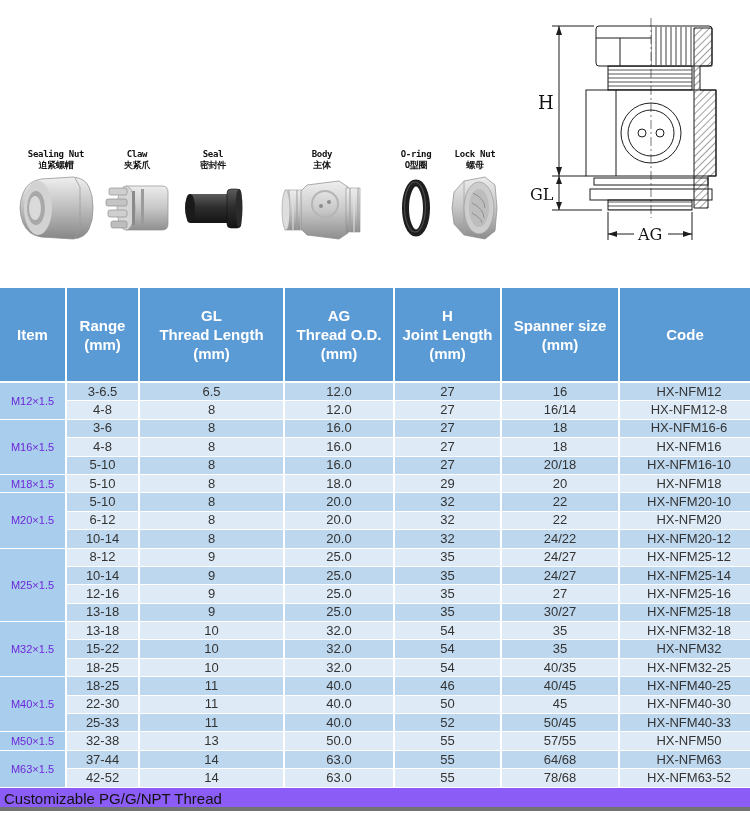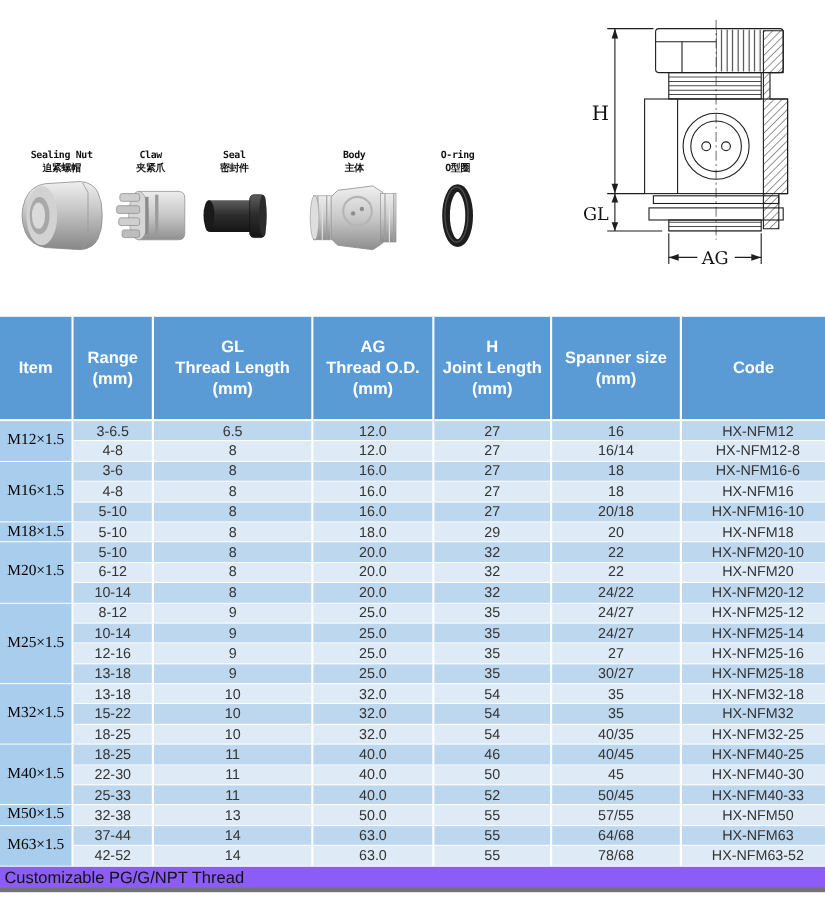--- a/index.html
+++ b/index.html
@@ -3,21 +3,21 @@
 <meta charset="utf-8">
 <style>
   * { margin:0; padding:0; }
   body { background:#ffffff; }
   .page {
     position:relative; width:750px; height:816px; background:#ffffff;
     font-family:"Liberation Sans", sans-serif; overflow:hidden;
   }
   
   .top-section { position:absolute; top:0; left:0; width:750px; height:288px; }
-  .part { position:absolute; text-align:center; }
+  .part { position:absolute; text-align:center;margin-top:12px; }
   .part-label { font-family:"DejaVu Sans Mono", monospace; font-weight:bold;
     font-size:9px; line-height:11px; color:#111; letter-spacing:-0.3px; }
   .part-img { display:block; margin:0 auto; }
   .p1 { left:8px;   top:137px; width:96px;  }
   .p2 { left:100px; top:137px; width:74px;  }
   .p3 { left:170px; top:137px; width:86px;  }
   .p4 { left:272px; top:137px; width:100px; }
   .p5 { left:388px; top:137px; width:56px;  }
   .p6 { left:442px; top:137px; width:66px;  }
   .m1 { margin-top:5px; } .m2 { margin-top:11px; } .m3 { margin-top:14px; }
@@ -39,21 +39,21 @@
   .spec-table th:last-child { border-right:none; }
   .spec-table tbody tr { height:18.4px; }
   .spec-table td {
     font-size:13px; color:var(--body-text,#333333); text-align:center;
     vertical-align:middle; line-height:16px; padding:0;
     border-right:2px solid #ffffff; border-bottom:1px solid #ffffff;
   }
   .spec-table td:last-child { border-right:none; }
   tr.row-a td { background:var(--row-odd,#bdd7ee); }
   tr.row-b td { background:var(--row-even,#deebf7); }
-  .spec-table td.item-cell { background:var(--item-col,#a9cdec); font-size:14px; color:#000000;font-family:Liberation Serif, serif; }
+  .spec-table td.item-cell { background:var(--item-col,#a9cdec); font-size:11px; color:#6d28d9; }
   .spec-table td.code-cell { text-align:center; padding-left:8px; }
   
   .footer-note {
     position:absolute; top:788px; left:0; width:750px; height:23px;
     box-sizing:border-box; background:#8b5cf6; color:#121212;
     font-size:15px; line-height:21px; padding-left:4px;
     border-bottom:4px solid #737373;
   }
 </style>
 </head>
@@ -152,20 +152,38 @@
         <circle cx="45" cy="29" r="13" fill="none" stroke="#b5b5b5" stroke-width="2"></circle>
         <circle cx="41" cy="31" r="2" fill="#8d8d8d"></circle>
         <circle cx="49" cy="27" r="2" fill="#8d8d8d"></circle>
         <rect x="66" y="13" width="14" height="44" fill="url(#g4)" stroke="#909090" stroke-width="0.6"></rect>
         <line x1="70" y1="13" x2="70" y2="57" stroke="#9d9d9d"></line>
         <line x1="74" y1="13" x2="74" y2="57" stroke="#e4e4e4"></line>
         <line x1="78" y1="13" x2="78" y2="57" stroke="#9d9d9d"></line>
       </svg>
     </div>
 
+    <div class="part p6">
+      <div class="part-label">Lock Nut</div>
+      <div class="part-label">螺母</div>
+      <svg class="part-img m6" width="52" height="66" viewBox="0 0 52 66">
+        <defs>
+          <linearGradient id="g6" x1="0" y1="0" x2="0" y2="1">
+            <stop offset="0" stop-color="#ededed"></stop>
+              <stop offset="0.5" stop-color="#c6c6c6"></stop>
+              <stop offset="1" stop-color="#8c8c8c"></stop>
+          </linearGradient>
+        </defs>
+        <path d="M15 6 L36 2 L46 10 L48 33 L46 56 L36 64 L15 60 L5 49 L3 33 L5 17 Z" fill="url(#g6)" stroke="#8a8a8a" stroke-width="0.7"></path>
+        <line x1="15" y1="6" x2="15" y2="60" stroke="#a2a2a2" stroke-width="0.8"></line>
+        <ellipse cx="30" cy="33" rx="15" ry="26" fill="#cdcdcd" stroke="#9a9a9a" stroke-width="0.7"></ellipse>
+        <ellipse cx="30" cy="33" rx="10" ry="19" fill="#bdbdbd"></ellipse>
+        <path d="M24 18 Q36 24 36 33 M23 28 Q35 34 35 43 M23 38 Q33 44 33 48" fill="none" stroke="#8f8f8f" stroke-width="1"></path>
+      </svg>
+    </div>
 
     <svg class="tech-drawing" width="222" height="252" viewBox="0 0 222 252">
       <defs>
         <pattern id="hp" width="5" height="5" patternUnits="userSpaceOnUse" patternTransform="rotate(45)">
           <line x1="0" y1="0" x2="0" y2="5" stroke="#2a2a2a" stroke-width="0.9"></line>
         </pattern>
         <pattern id="hs" width="6" height="4" patternUnits="userSpaceOnUse">
           <line x1="0" y1="2" x2="6" y2="2" stroke="#2a2a2a" stroke-width="0.8"></line>
         </pattern>
         <pattern id="vs" width="5" height="6" patternUnits="userSpaceOnUse">

